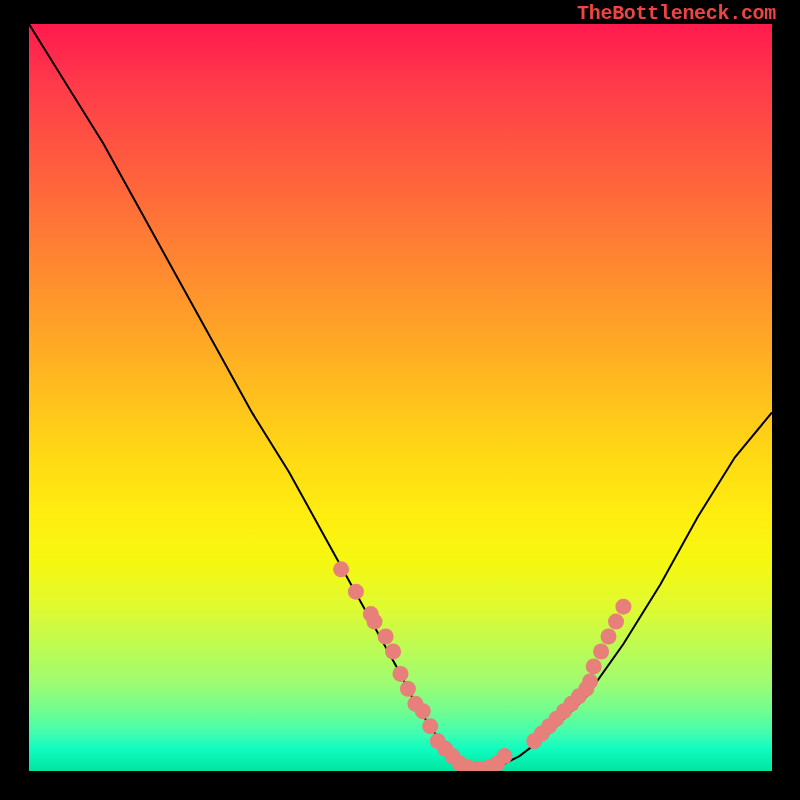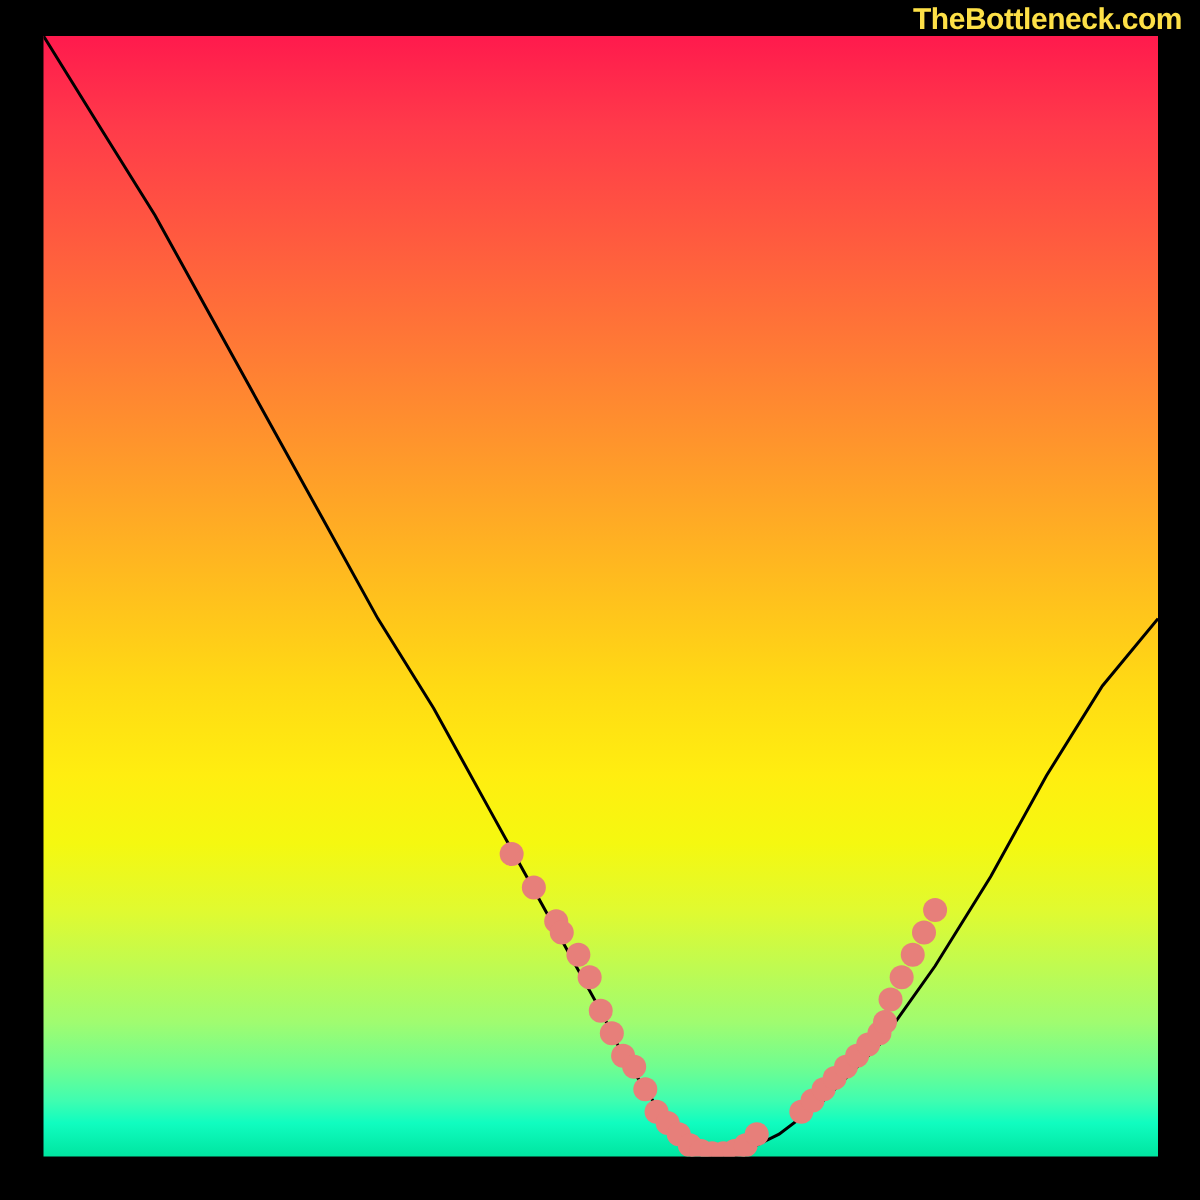--- a/index.html
+++ b/index.html
@@ -36,26 +36,26 @@
       #e0fa30 78%,
       #c0fb50 83%,
       #a0fc70 88%,
       #70fd90 92%,
       #40fdb0 95%,
       #10fdc0 97%,
       #00e5a0 100%);
   }
   .attribution {
     position: absolute;
-    right: 12px;
+    right: 24px;
     top: 2px;
-    font-family: Liberation Sans, sans-serif;
+    font-family: Liberation Mono, monospace;
     font-size: 20px;
     font-weight: bold;
-    color: #fde047;
+    color: #ef4444;
     letter-spacing: -0.3px;
   }
   .curve-svg {
     position: absolute;
     left: 0;
     top: 0;
     width: 743px;
     height: 747px;
   }
 </style>

